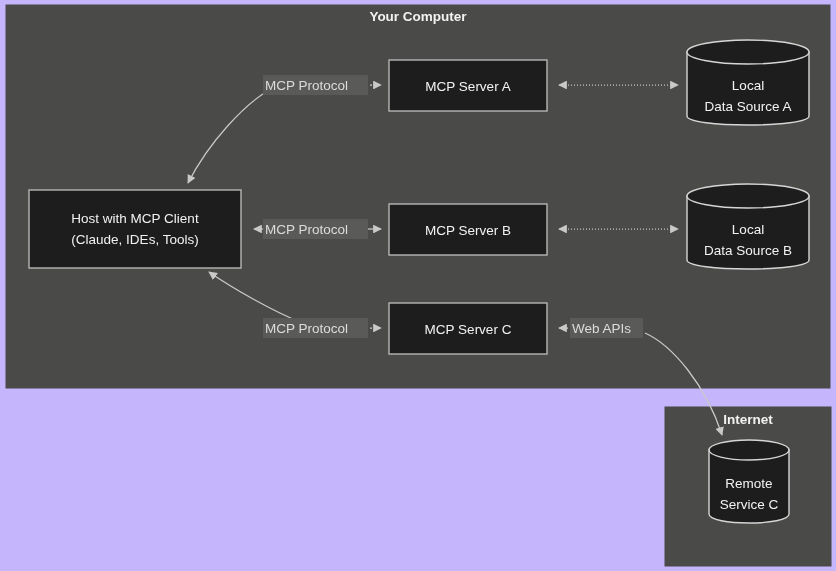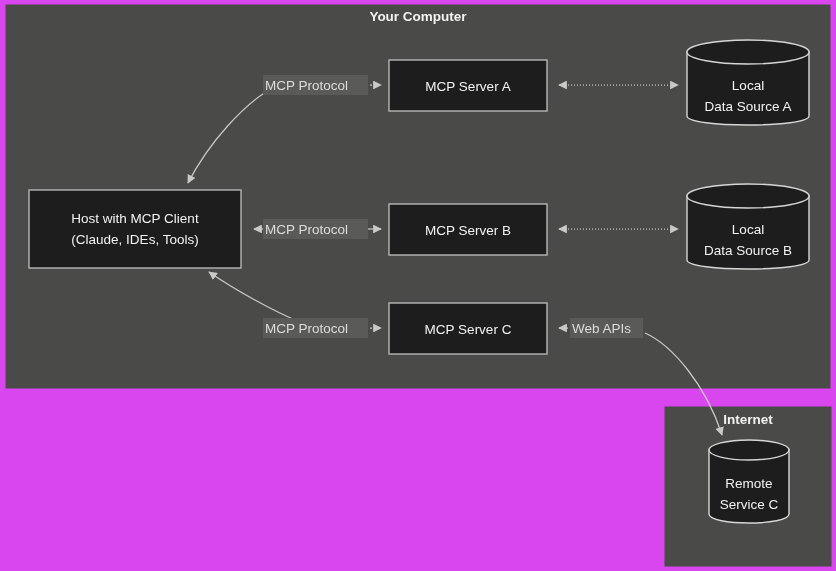--- a/index.html
+++ b/index.html
@@ -13,21 +13,21 @@
     height: 571px;
     overflow: hidden;
     font-family: "Liberation Sans", "DejaVu Sans", sans-serif;
     position: relative;
   }
   #stage {
     position: absolute;
     left: 0; top: 0;
     width: 836px;
     height: 571px;
-    background: #d946ef;
+    background: #c4b5fd;
   }
   svg.diagram {
     position: absolute;
     left: 0; top: 0;
     width: 836px;
     height: 571px;
     display: block;
   }
   .grp-label {
     font-size: 13.5px;

